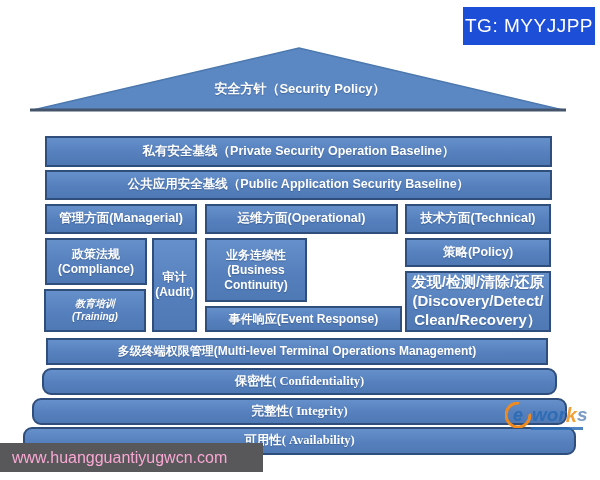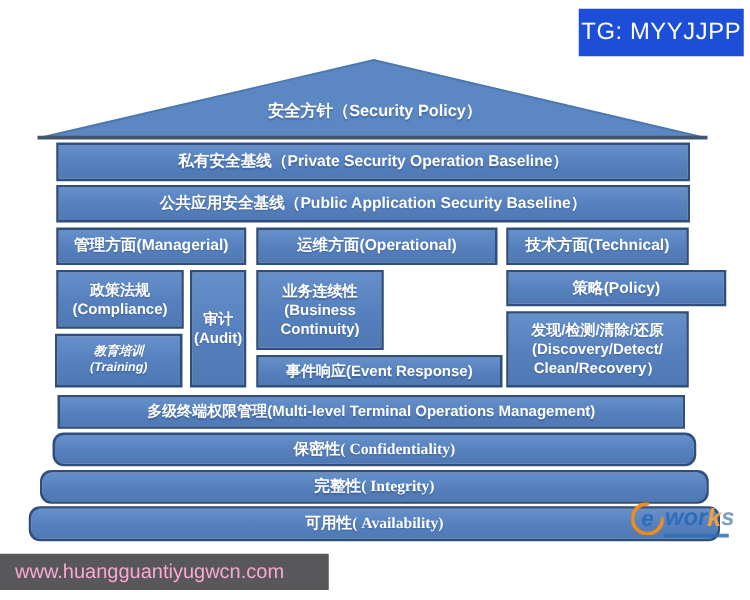--- a/index.html
+++ b/index.html
@@ -21,20 +21,21 @@
     color:#ffffff;
     font-weight:bold;
     display:flex;
     align-items:center;
     justify-content:center;
     text-align:center;
     white-space:pre-line;
     line-height:1.25;
     font-size:12.5px;
     text-shadow:0 1px 1px rgba(30,50,90,.35);
+    margin-top:22px;
   }
   .rounded{border-radius:9px;font-family:Liberation Serif, serif;}
   .badge{
     position:absolute;
     background:#1d4ed8;
     color:#ffffff;
     display:flex;align-items:center;justify-content:center;
     font-size:19px;
     letter-spacing:.5px;
   }
@@ -89,22 +90,22 @@
   <div class="box" style="left:45px;top:216px;width:102px;height:47px;font-size:12px;">政策法规
 (Compliance)</div>
   <div class="box" style="left:44px;top:267px;width:102px;height:43px;font-size:10px;font-style:italic;">教育培训
 (Training)</div>
   <div class="box" style="left:152px;top:216px;width:45px;height:94px;font-size:12px;">审计
 (Audit)</div>
   <div class="box" style="left:205px;top:216px;width:102px;height:64px;font-size:12px;">业务连续性
 (Business
 Continuity)</div>
   <div class="box" style="left:205px;top:284px;width:197px;height:26px;font-size:12px;">事件响应(Event Response)</div>
-  <div class="box" style="left:405px;top:216px;width:176px;height:29px;">策略(Policy)</div>
-  <div class="box" style="left:405px;top:249px;width:146px;height:61px;font-size:12px;">发现/检测/清除/还原
+  <div class="box" style="left:405px;top:216px;width:146px;height:29px;">策略(Policy)</div>
+  <div class="box" style="left:405px;top:249px;width:146px;height:61px;font-size:15px;">发现/检测/清除/还原
 (Discovery/Detect/
 Clean/Recovery）</div>
 
   <div class="box" style="left:46px;top:316px;width:502px;height:27px;font-size:12px;">多级终端权限管理(Multi-level  Terminal  Operations  Management)</div>
   <div class="box rounded" style="left:42px;top:346px;width:515px;height:27px;">保密性( Confidentiality)</div>
   <div class="box rounded" style="left:32px;top:376px;width:535px;height:27px;">完整性( Integrity)</div>
   <div class="box rounded" style="left:23px;top:405px;width:553px;height:28px;">可用性( Availability)</div>
 
   <div class="logo">
     <svg class="ebadge" width="26" height="26" viewBox="0 0 26 26">

